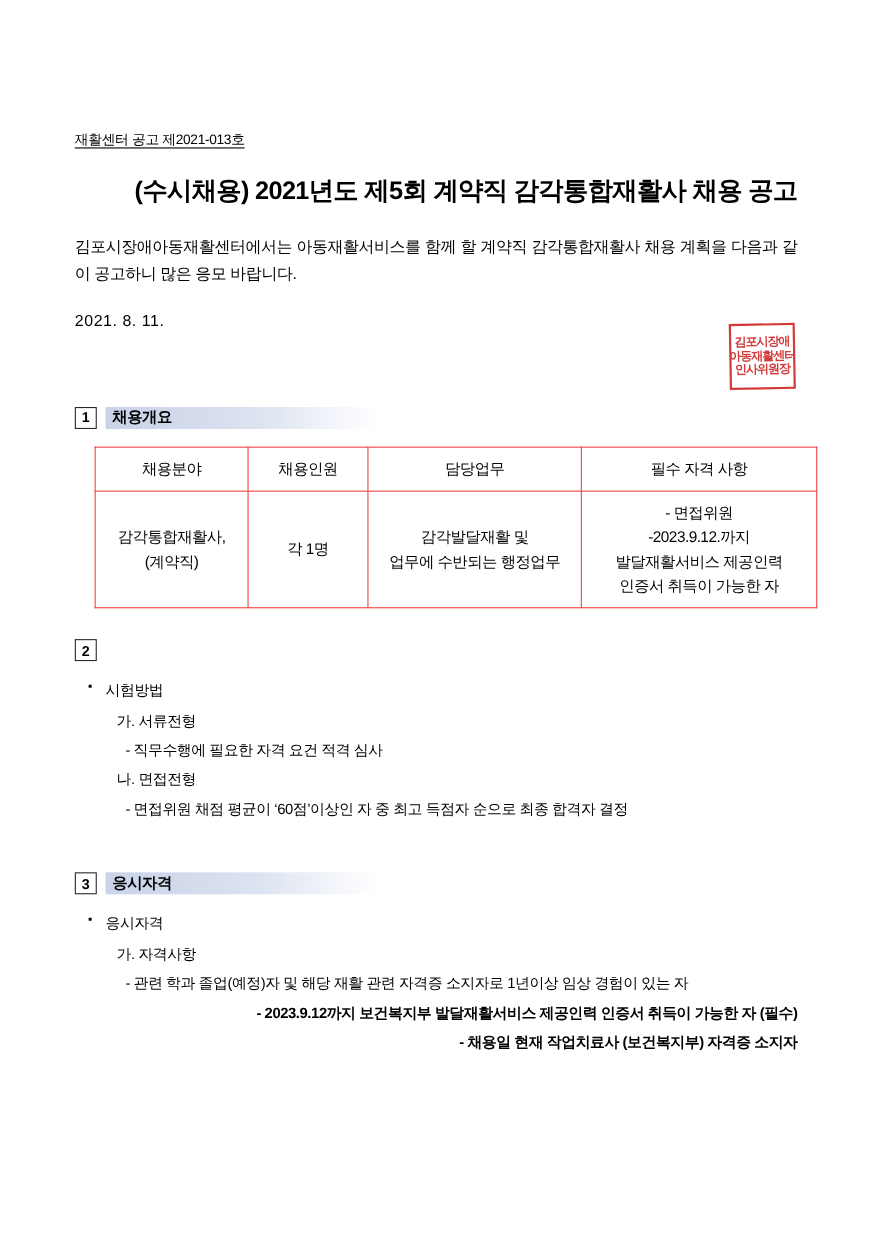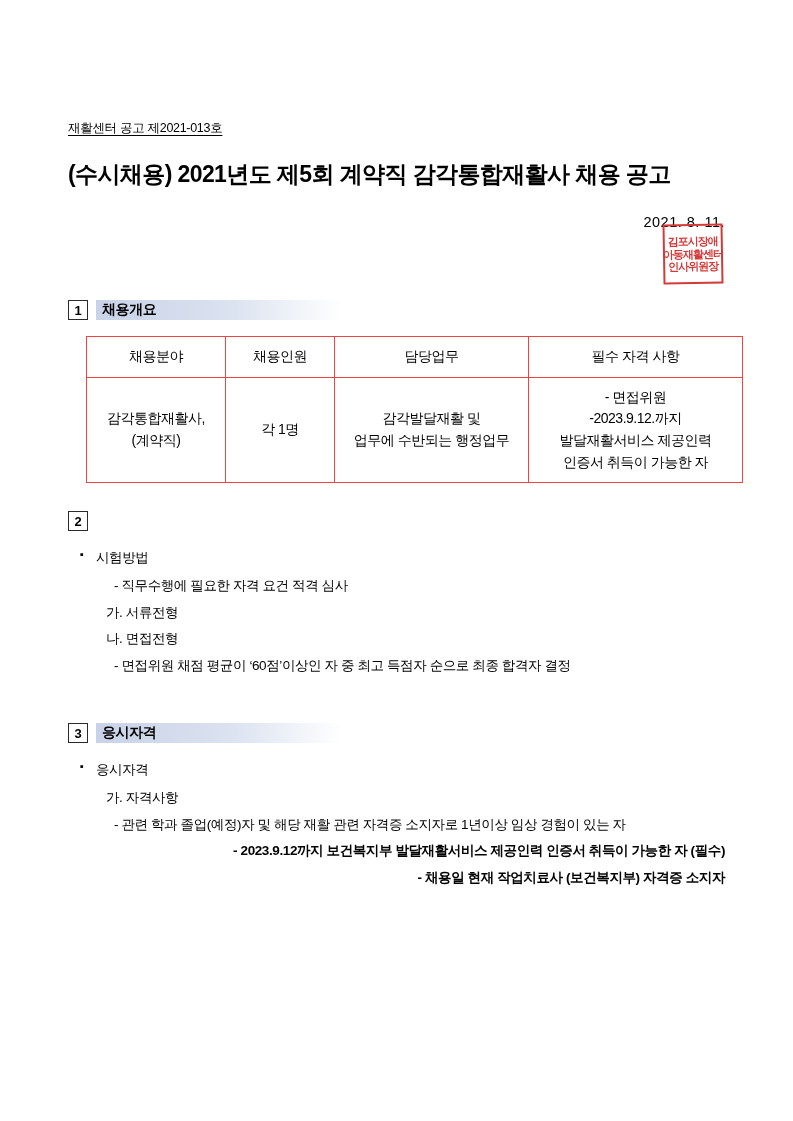--- a/index.html
+++ b/index.html
@@ -26,35 +26,35 @@
     font-size: 12.5px;
     letter-spacing: -0.3px;
     text-decoration: underline;
     text-underline-offset: 3px;
     margin: 0 0 22px 0;
     display: inline-block;
   }
   .doc-title {
     font-size: 23px;
     font-weight: bold;
-    text-align: left;
+    text-align: right;
     letter-spacing: -0.6px;
     margin: 0 0 24px 0;
     line-height: 1.35;
   }
   .intro {
     font-size: 14.5px;
     line-height: 1.75;
     letter-spacing: -0.4px;
     text-align: justify;
     margin: 0 0 20px 0;
   }
   .date-line {
     font-size: 14.5px;
-    text-align: right;
+    text-align: left;
     letter-spacing: 0.5px;
     margin: 0 0 14px 0;
   }
   .issuer-row {
     position: relative;
     text-align: center;
     margin: 0 0 70px 0;
     padding-right: 14px;
   }
   .issuer {
@@ -164,20 +164,21 @@
 </style>
 </head>
 <body>
 
 <div class="page">
 
   <div class="doc-number">재활센터 공고 제2021-013호</div>
 
   <h1 class="doc-title">(수시채용) 2021년도 제5회 계약직 감각통합재활사 채용 공고</h1>
 
+  <p class="intro">김포시장애아동재활센터에서는 아동재활서비스를 함께 할 계약직 감각통합재활사 채용 계획을 다음과 같이 공고하니 많은 응모 바랍니다.</p>
 
   <div class="date-line">2021. 8. 11.</div>
 
   <div class="issuer-row">
     <span class="seal">
       <span>김포시장애</span>
       <span>아동재활센터</span>
       <span>인사위원장</span>
     </span>
   </div>
@@ -218,22 +219,22 @@
     </tbody>
   </table>
 
   
   <div class="section-head">
     <div class="section-num">2</div>
   </div>
 
   <div class="block">
     <div class="bullet-line">시험방법</div>
+    <div class="sub-line">가. 서류전형</div>
     <div class="sub-line deep">- 직무수행에 필요한 자격 요건 적격 심사</div>
-    <div class="sub-line">가. 서류전형</div>
     <div class="sub-line">나. 면접전형</div>
     <div class="sub-line deep">- 면접위원 채점 평균이 ‘60점’이상인 자 중 최고 득점자 순으로 최종 합격자 결정</div>
     <div class="gap"></div>
   </div>
 
   
   <div class="section-head">
     <div class="section-num">3</div>
     <div class="section-title-bar">응시자격</div>
   </div>

